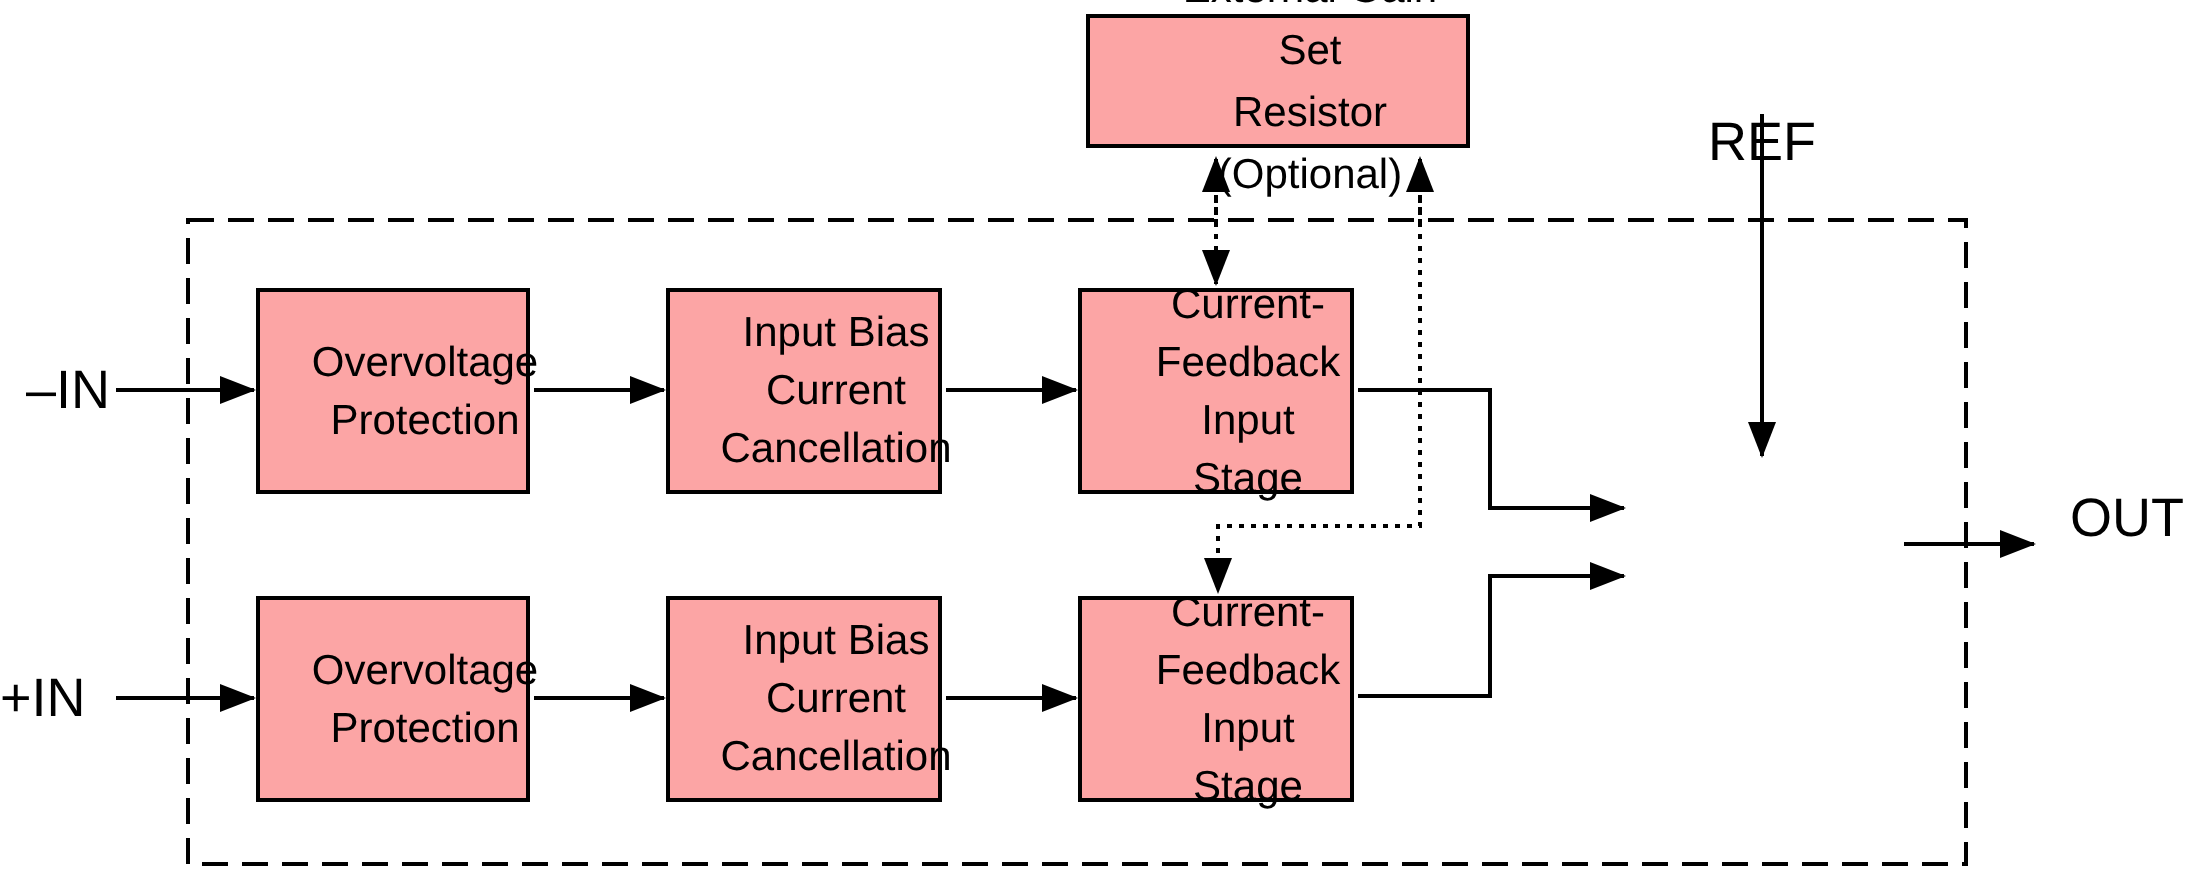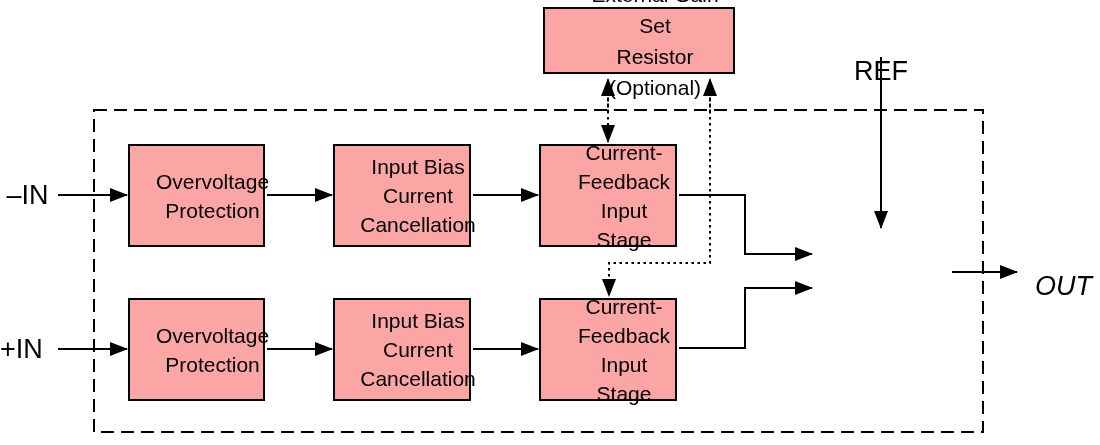--- a/index.html
+++ b/index.html
@@ -24,24 +24,24 @@
   #blk-ibc1 { left:333px; top:144px; width:138px; height:103px; }
   #blk-cf1  { left:539px; top:144px; width:138px; height:103px; }
   #blk-ovp2 { left:128px; top:298px; width:137px; height:103px; }
   #blk-ibc2 { left:333px; top:298px; width:138px; height:103px; }
   #blk-cf2  { left:539px; top:298px; width:138px; height:103px; }
   #blk-da   { left:813px; top:230px; width:137px; height:85px;  }
   .pin-label {
     position:absolute; font-size:27px; line-height:30px; color:#000000;
     white-space:nowrap;
   }
-  #pin-neg-in { left:0px;    top:180px; width:55px;  text-align:center; }
+  #pin-neg-in { left:0px;    top:180px; width:55px;  text-align:right; }
   #pin-pos-in { left:0px;    top:334px; width:55px;  text-align:left; }
   #pin-ref    { left:845px;  top:25px;  width:72px;  text-align:center;margin-top:31px; }
-  #pin-out    { left:1035px; top:271px;font-style:italic; }
+  #pin-out    { left:1035px; top:244px; }
 </style>
 </head>
 <body>
 
 <div class="canvas">
 
   <svg class="connector-layer" width="1100" height="445" viewBox="0 0 1100 445" xmlns="http://www.w3.org/2000/svg">
     <defs>
       <marker id="arrow" viewBox="0 0 18 14" refX="17" refY="7" markerWidth="18" markerHeight="14" markerUnits="userSpaceOnUse" orient="auto">
         <path d="M0,0 L18,7 L0,14 Z" fill="#000000"></path>

